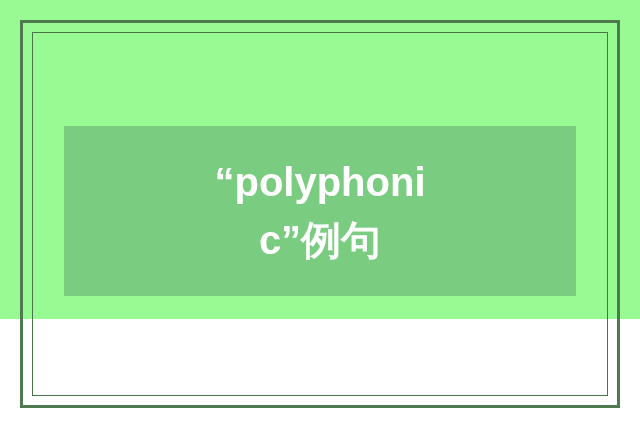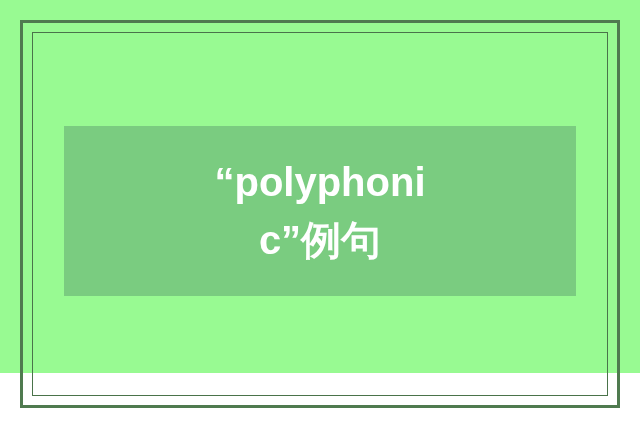--- a/index.html
+++ b/index.html
@@ -10,21 +10,21 @@
     width: 640px;
     height: 425px;
     overflow: hidden;
     font-family: "Liberation Sans", "DejaVu Sans", sans-serif;
   }
 
   
   #page {
     position: relative;
     width: 640px;
-    height: 373px;
+    height: 319px;
     background: #98fa92;
     box-sizing: border-box;
   }
 
   
   #outer-frame {
     position: absolute;
     left: 20px;
     top: 20px;
     width: 600px;

